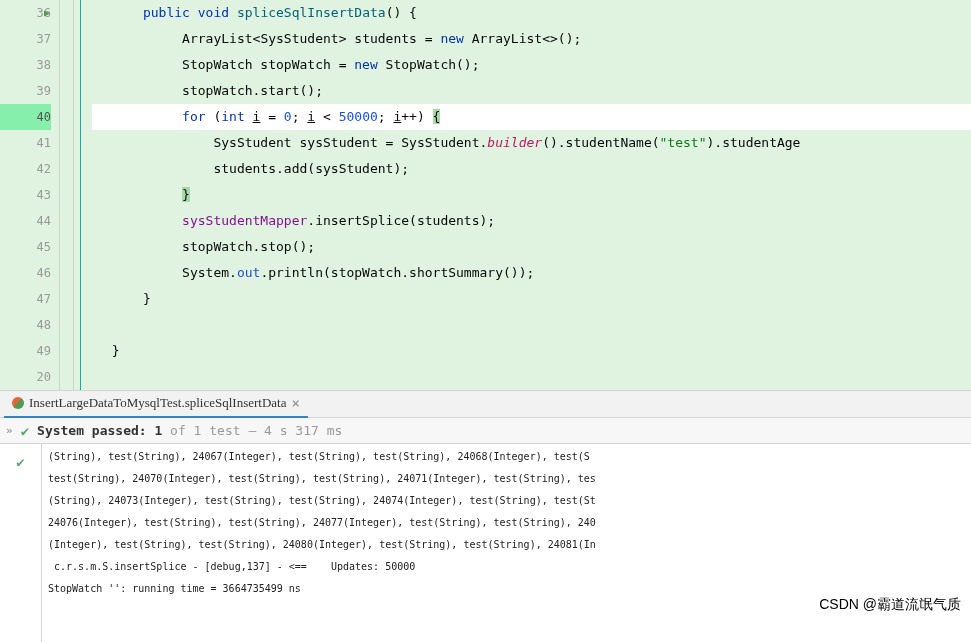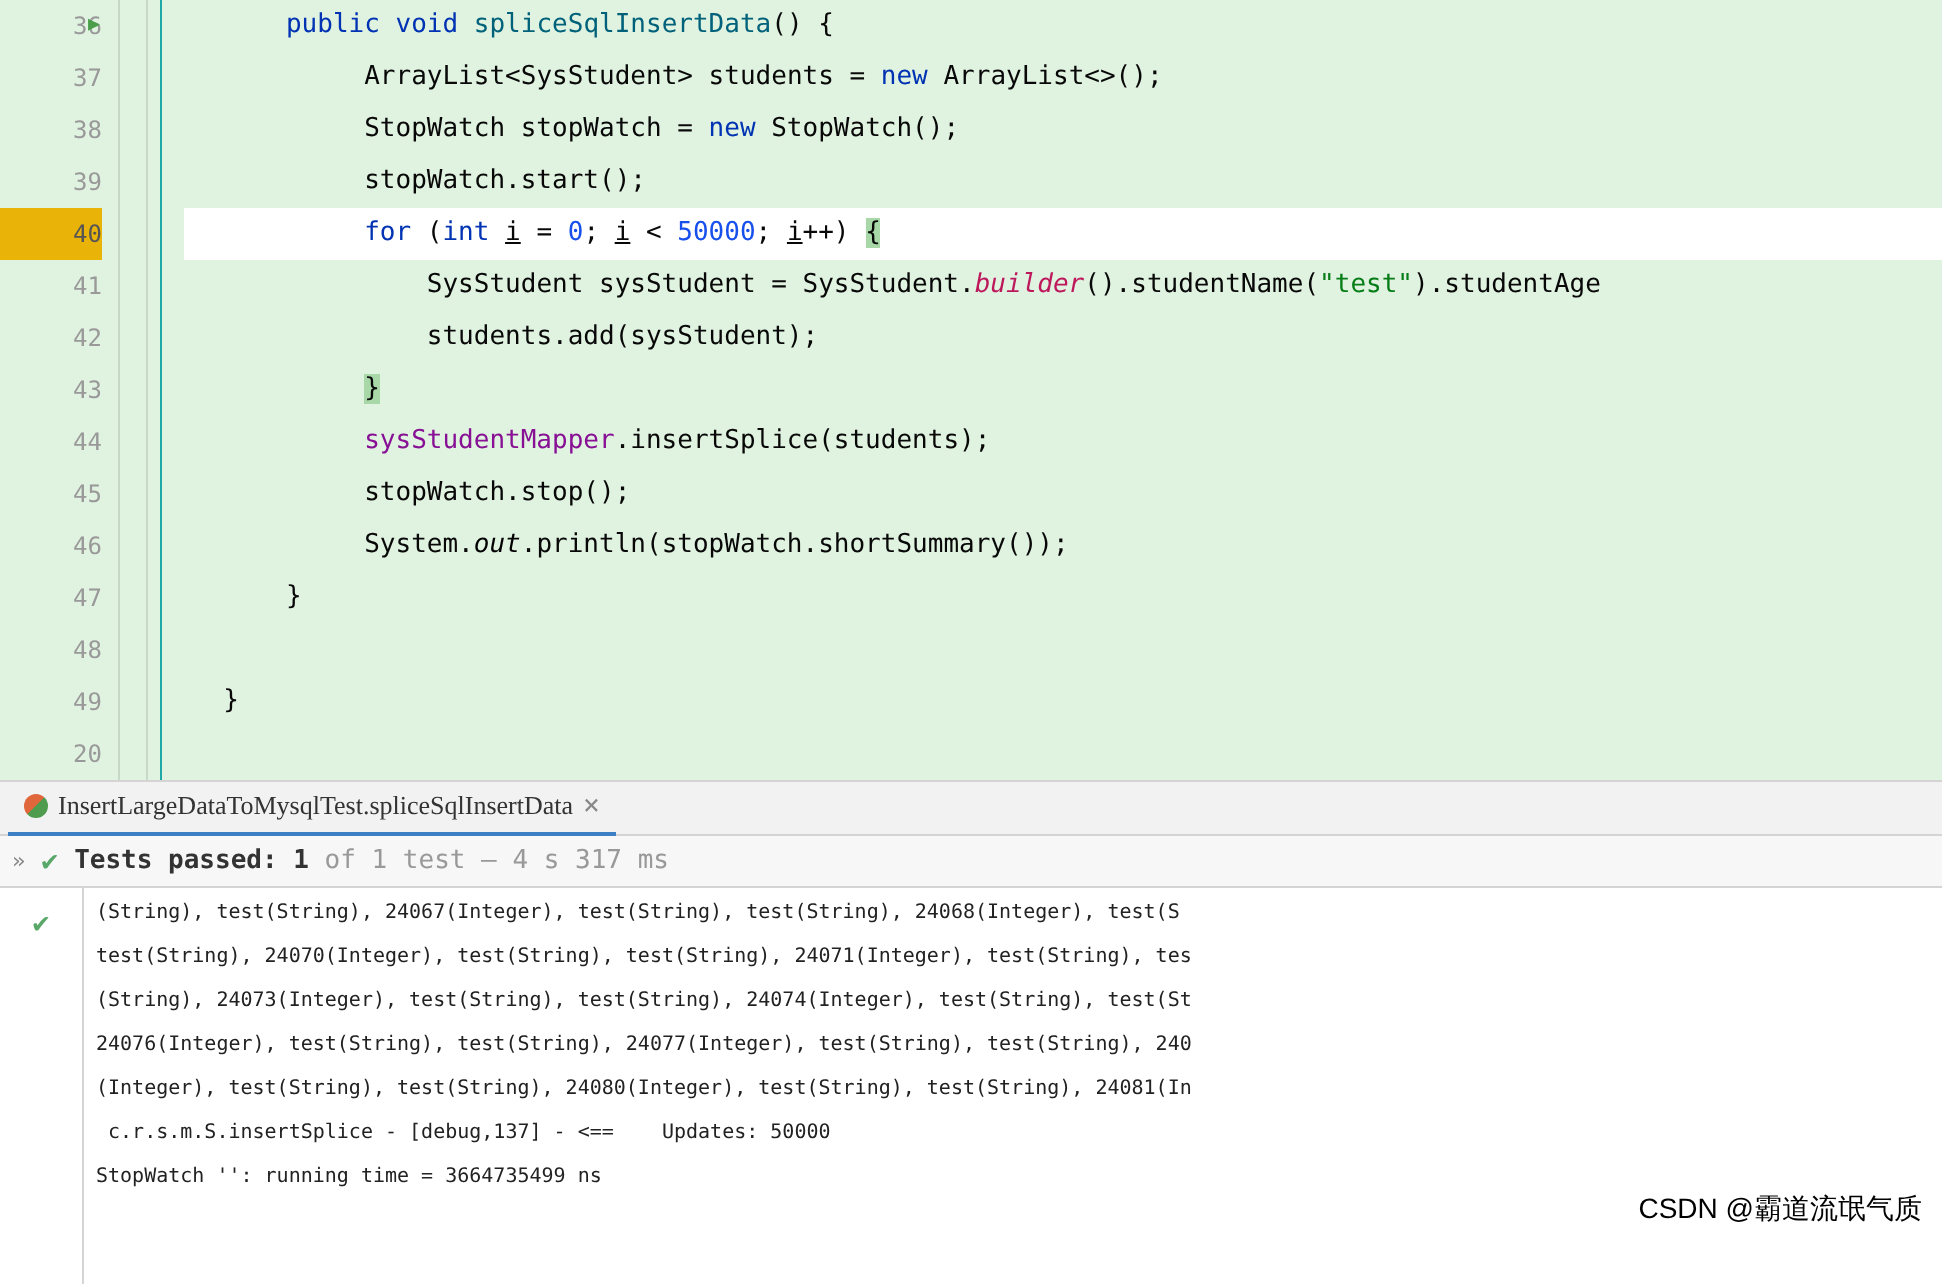--- a/index.html
+++ b/index.html
@@ -29,21 +29,21 @@
       font-size: 12px;
       user-select: none;
       flex-shrink: 0;
     }
     .gutter-line {
       height: 26px;
       line-height: 26px;
       position: relative;
     }
     .gutter-line.current {
-      background: #eab308;
+      background: #86efac;
       color: #555;
     }
     .gutter .play-icon {
       position: absolute;
       left: 44px;
       color: #4a9e4a;
       font-size: 10px;
     }
     .collapse-gutter {
       width: 14px;
@@ -77,21 +77,21 @@
       padding-left: 4px;
     }
     .code-line.current {
       background: #ffffff;
     }
     .kw { color: #0033b3; }
     .method { color: #00627a; }
     .num { color: #1750eb; }
     .str { color: #067d17; }
     .field { color: #871094; }
-    .static { font-style: italic; color: #000000; }
+    .static { color: #1d4ed8; }
     .ital { font-style: italic; color: #be185d; }
     .plain { color: #080808; }
     .box-hl { background: #a8d8a8; }
     
     .tabs-row {
       display: flex;
       align-items: center;
       background: #f2f2f2;
       border-top: 1px solid #d4d4d4;
       border-bottom: 1px solid #d4d4d4;
@@ -209,21 +209,21 @@
   <div class="tab">
     <span class="tab-icon"></span>
     <span class="tab-label">InsertLargeDataToMysqlTest.spliceSqlInsertData</span>
     <span class="tab-close">×</span>
   </div>
 </div>
 
 <div class="status-row">
   <span class="chev">»</span>
   <span class="check">✔</span>
-  <span class="status-text"><span class="bold">Tests passed: </span><span class="bold">1</span><span class="status-gray"> of 1 test – 4 s 317 ms</span></span>
+  <span class="status-text"><span class="bold">System passed: </span><span class="bold">1</span><span class="status-gray"> of 1 test – 4 s 317 ms</span></span>
 </div>
 
 <div class="console-area">
   <div class="console-gutter">
     <span class="check">✔</span>
   </div>
   <div class="console-text"><div>(String), test(String), 24067(Integer), test(String), test(String), 24068(Integer), test(S</div><div>test(String), 24070(Integer), test(String), test(String), 24071(Integer), test(String), tes</div><div>(String), 24073(Integer), test(String), test(String), 24074(Integer), test(String), test(St</div><div>24076(Integer), test(String), test(String), 24077(Integer), test(String), test(String), 240</div><div>(Integer), test(String), test(String), 24080(Integer), test(String), test(String), 24081(In</div><div> c.r.s.m.S.insertSplice - [debug,137] - &lt;==    Updates: 50000</div><div>StopWatch '': running time = 3664735499 ns</div></div>
 </div>
 
 <div class="watermark">CSDN @霸道流氓气质</div>

